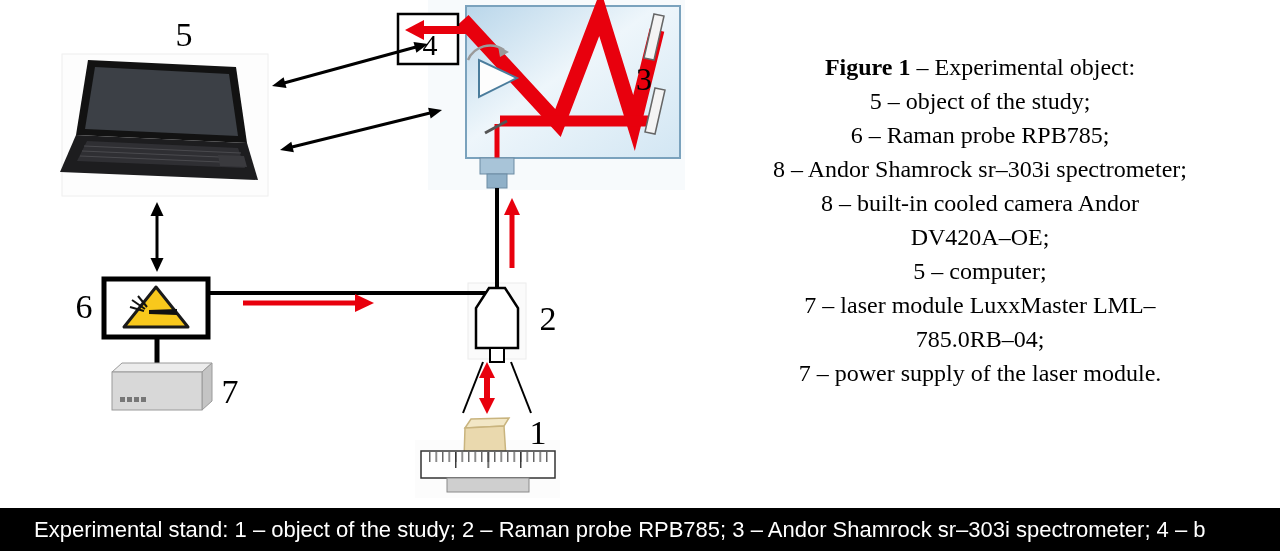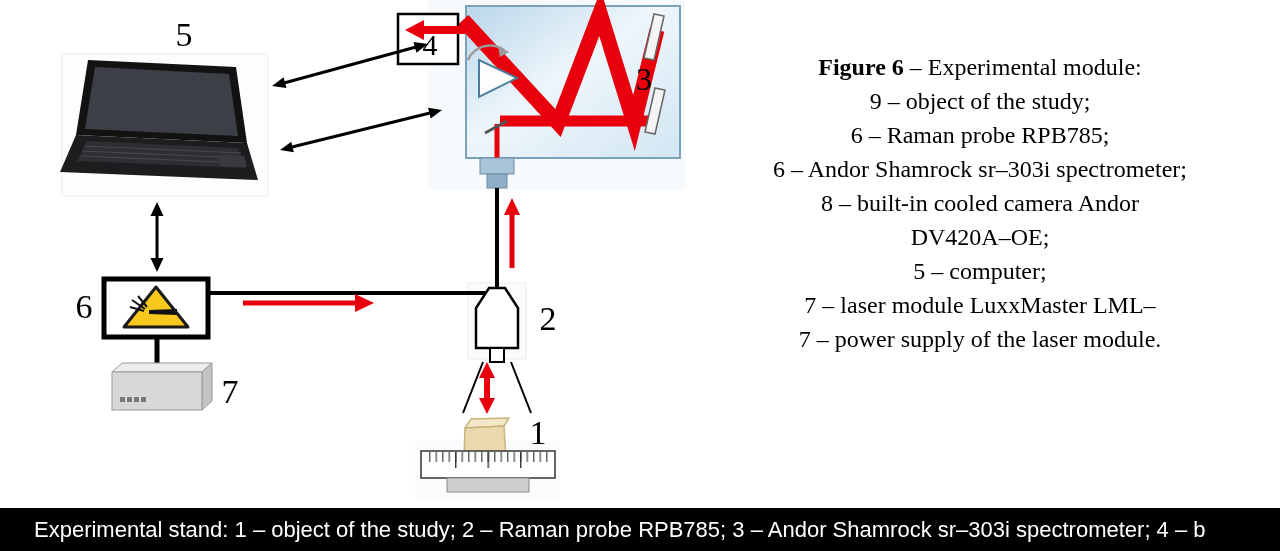--- a/index.html
+++ b/index.html
@@ -143,26 +143,27 @@
       <polygon points="280,150 293.9,152.2 291.3,141.7" fill="#000"></polygon>
     </g>
     <g>
       <line x1="157" y1="214" x2="157" y2="260" stroke="#000" stroke-width="3"></line>
       <polygon points="157,202 150.5,216 163.5,216" fill="#000"></polygon>
       <polygon points="157,272 150.5,258 163.5,258" fill="#000"></polygon>
     </g>
   </svg>
 
   <div class="caption">
-    <div class="cap-line"><b>Figure 6</b><span> – Experimental module:</span></div>
-    <div class="cap-line">9 – object of the study;</div>
+    <div class="cap-line"><b>Figure 1</b><span> – Experimental object:</span></div>
+    <div class="cap-line">5 – object of the study;</div>
     <div class="cap-line">6 – Raman probe RPB785;</div>
-    <div class="cap-line">6 – Andor Shamrock sr–303i spectrometer;</div>
+    <div class="cap-line">8 – Andor Shamrock sr–303i spectrometer;</div>
     <div class="cap-line">8 – built-in cooled camera Andor</div>
     <div class="cap-line">DV420A–OE;</div>
     <div class="cap-line">5 – computer;</div>
     <div class="cap-line">7 – laser module LuxxMaster LML–</div>
+    <div class="cap-line">785.0RB–04;</div>
     <div class="cap-line">7 – power supply of the laser module.</div>
   </div>
 
   <div class="bottom-bar"><span>Experimental stand: 1 – object of the study; 2 – Raman probe RPB785; 3 – Andor Shamrock sr–303i spectrometer; 4 – b</span></div>
 
 </div>
 
 </body></html>

